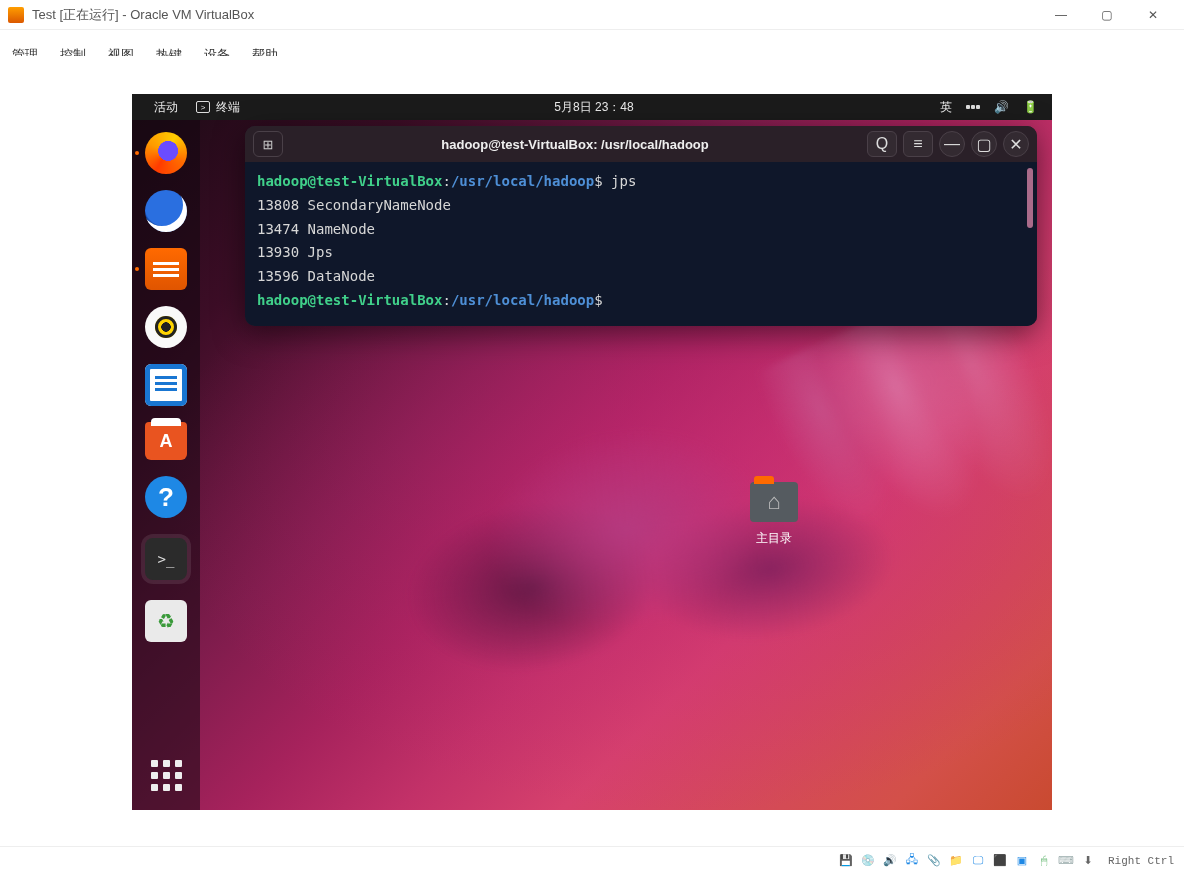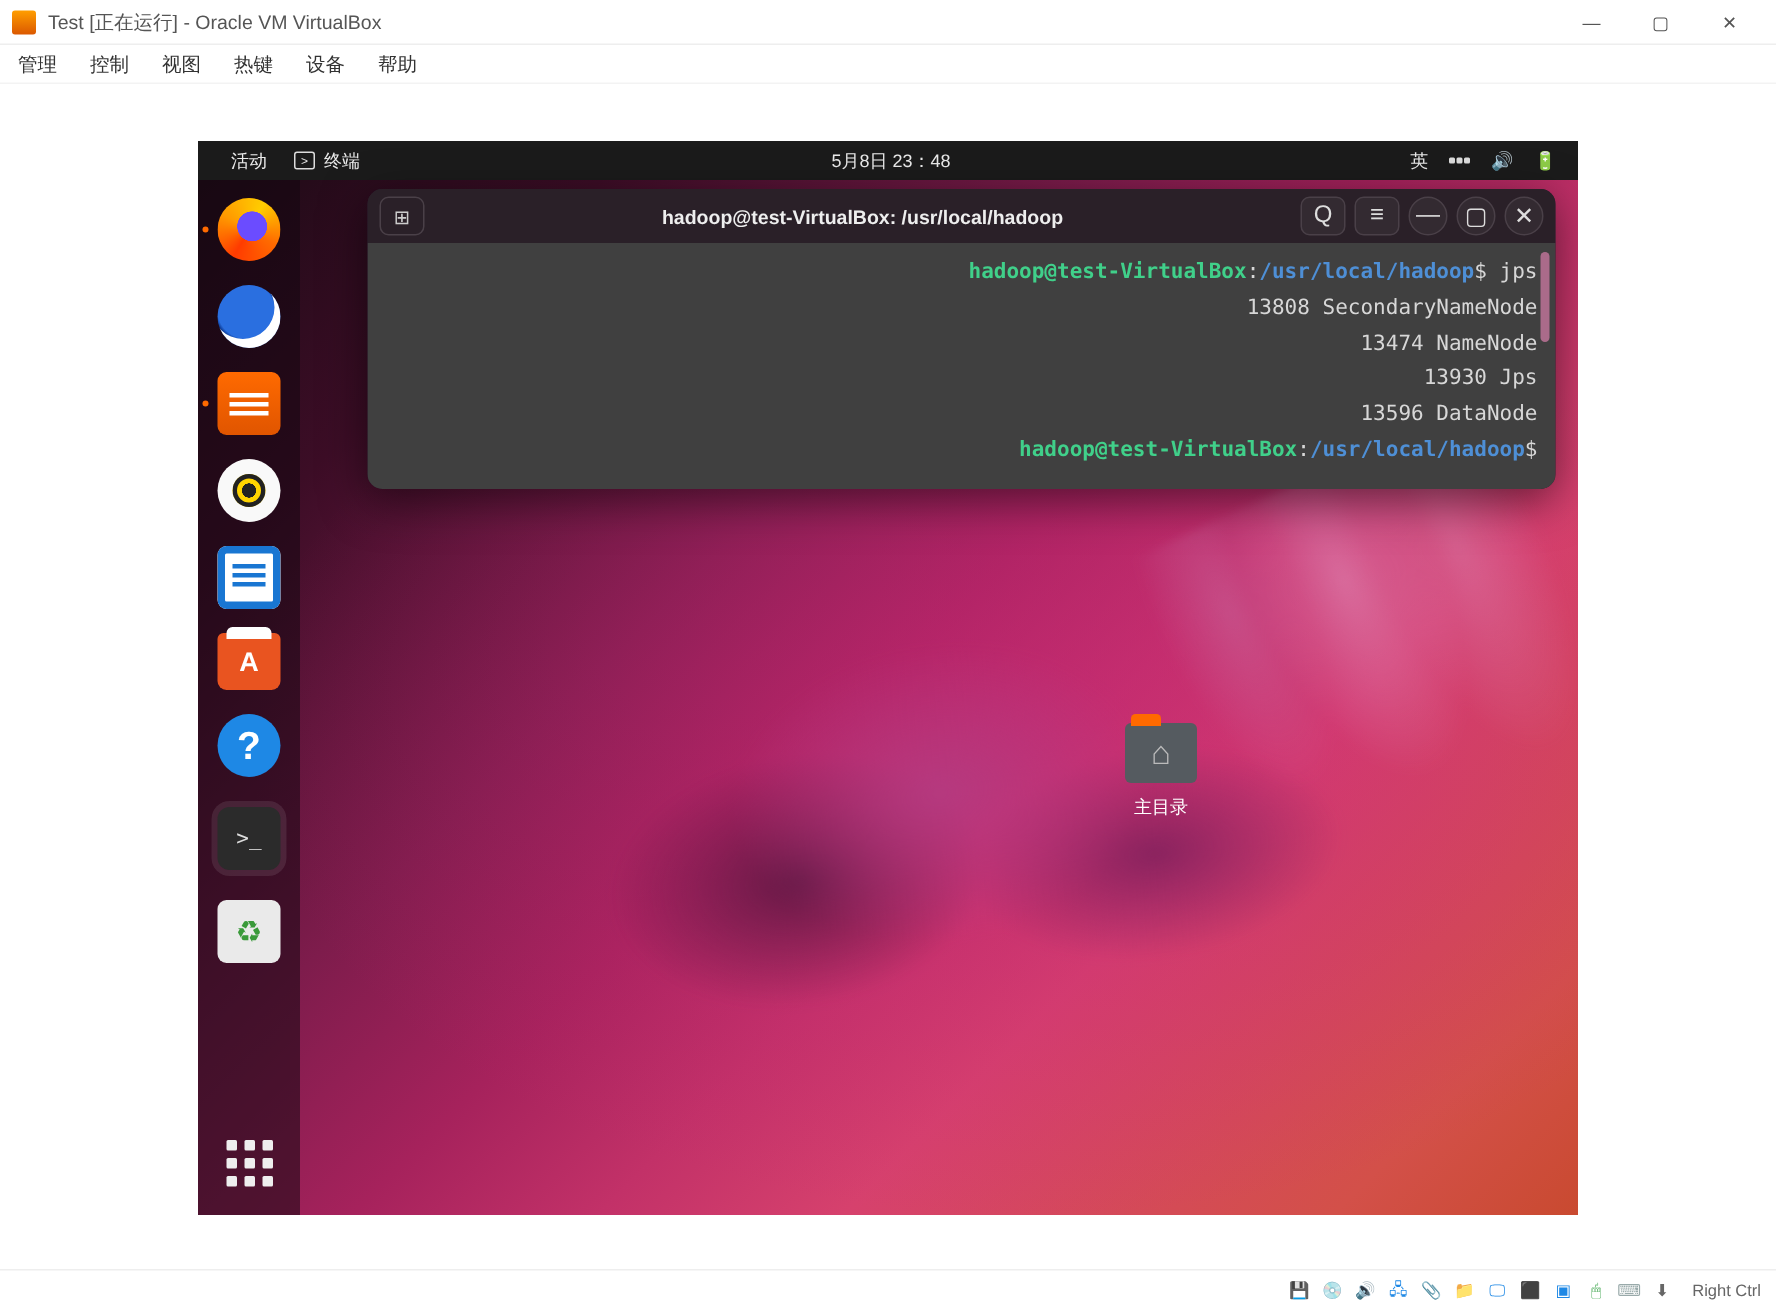--- a/index.html
+++ b/index.html
@@ -3,21 +3,21 @@
 <meta charset="utf-8">
 <style>
 * { box-sizing: border-box; margin: 0; padding: 0; }
 body { width: 1184px; height: 874px; font-family: Arial, "Microsoft YaHei", sans-serif; background: #fff; overflow: hidden; position: relative; }
 
 .vbox-titlebar { height: 30px; background: #fff; display: flex; align-items: center; padding: 0 8px; border-bottom: 1px solid #eee; }
 .vbox-icon { width: 16px; height: 16px; background: linear-gradient(#ff9e00,#db5800); margin-right: 8px; border-radius: 2px; }
 .vbox-title { flex: 1; color: #555; font-size: 13px; }
 .win-btn { width: 46px; height: 30px; display: flex; align-items: center; justify-content: center; color: #555; font-size: 12px; }
 
-.vbox-menubar { height: 26px; display: flex; align-items: center; padding: 0 12px; gap: 22px; color: #333; font-size: 13px; background: #fff; border-bottom: 1px solid #f3f3f3; }
+.vbox-menubar { height: 26px; display: flex; align-items: center; padding: 0 12px; gap: 22px; color: #333; font-size: 13px; background: #fff; border-bottom: 1px solid #f3f3f3; margin-top: 12px; }
 
 .guest-area { position: absolute; left: 0; right: 0; top: 56px; bottom: 28px; background: #fff; display: flex; justify-content: center; padding-top: 38px; }
 .ubuntu-screen { width: 920px; height: 716px; position: relative;
   background:
     radial-gradient(ellipse 800px 500px at 60% 55%, rgba(200,40,120,.55), transparent 65%),
     linear-gradient(135deg, #1a0a14 0%, #3c0d26 18%, #7e1c4c 38%, #a6225c 50%, #c23168 60%, #d6416d 70%, #d35049 90%, #c94a30 100%);
   overflow: hidden;
 }
 .jelly {
   position: absolute; left: 260px; top: 300px; width: 680px; height: 300px;
@@ -73,31 +73,31 @@
 .home-folder-icon { width:48px; height:40px; background:#555b60; border-radius:4px; margin:0 auto 8px; position:relative; }
 .home-folder-icon::before{content:""; position:absolute; top:-6px; left:4px; width:20px; height:8px; background:#ff6a00; border-radius:3px 3px 0 0; }
 .home-folder-icon::after{content:"⌂"; position:absolute; inset:0; display:flex; align-items:center; justify-content:center; color:#bbb; font-size:22px; }
 
 .termwin { position:absolute; left:113px; top:32px; width:792px; height:200px; background:#2c2230; border-radius:10px; box-shadow: 0 8px 30px rgba(0,0,0,.5); display:flex; flex-direction:column; overflow:hidden; }
 .termwin-header { height:36px; background:#2a2028; display:flex; align-items:center; padding:0 8px; gap:6px; }
 .termwin-newtab { width:30px; height:26px; border:1px solid #4a4048; border-radius:6px; display:flex; align-items:center; justify-content:center; color:#ccc; font-size:13px; }
 .termwin-title { flex:1; text-align:center; color:#eee; font-size:13px; font-weight:bold; }
 .termwin-btn { width:30px; height:26px; border:1px solid #4a4048; border-radius:6px; display:flex; align-items:center; justify-content:center; color:#ddd; background:#332a31; }
 .termwin-btn.round { border-radius:50%; width:26px; }
-.termwin-body { flex:1; background:#404040; padding:8px 12px; font-family: "DejaVu Sans Mono", Consolas, monospace; font-size:14px; color:#d7d7d7; line-height:1.7; position:relative;text-align:right; }
+.termwin-body { flex:1; background:#0f172a; padding:8px 12px; font-family: "DejaVu Sans Mono", Consolas, monospace; font-size:14px; color:#d7d7d7; line-height:1.7; position:relative; }
 .prompt-user { color:#40d08a; font-weight:bold; }
 .prompt-path { color:#4e8fd6; font-weight:bold; }
 .termwin-scroll { position:absolute; right:4px; top:6px; width:6px; height:60px; background:#aa6b8a; border-radius:3px; }
 
 .vbox-status { position:absolute; left:0; right:0; bottom:0; height:28px; background:#fff; border-top:1px solid #eee; display:flex; align-items:center; justify-content:flex-end; padding:0 10px; gap:6px; font-size:11px; color:#666; }
 .sb-icon { width:16px; height:16px; display:flex; align-items:center; justify-content:center; }
 .sb-blue { color:#1e88e5; }
 .sb-green { color:#2e9e3f; }
 .sb-gray { color:#9aa; }
-.host-key { margin-left:6px; }
+.host-key { margin-left:6px;font-family:Liberation Mono, monospace; }
 </style>
 </head>
 <body>
 
 <div class="vbox-titlebar">
   <div class="vbox-icon"></div>
   <div class="vbox-title">Test [正在运行] - Oracle VM VirtualBox</div>
   <div class="win-btn">—</div>
   <div class="win-btn">▢</div>
   <div class="win-btn">✕</div>

